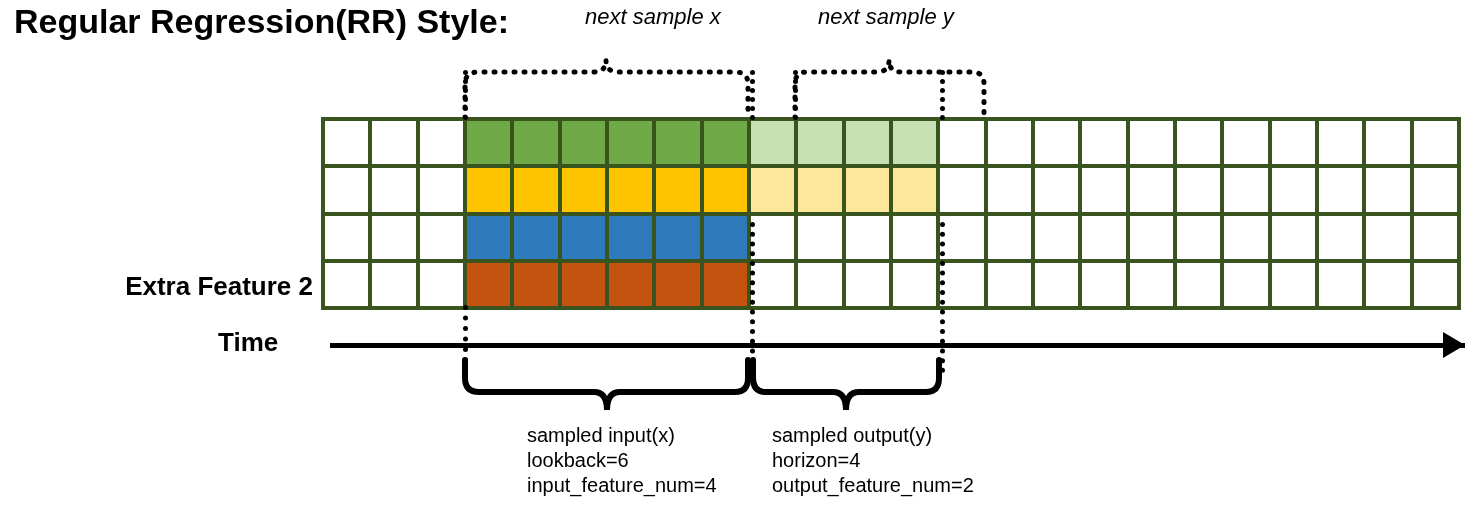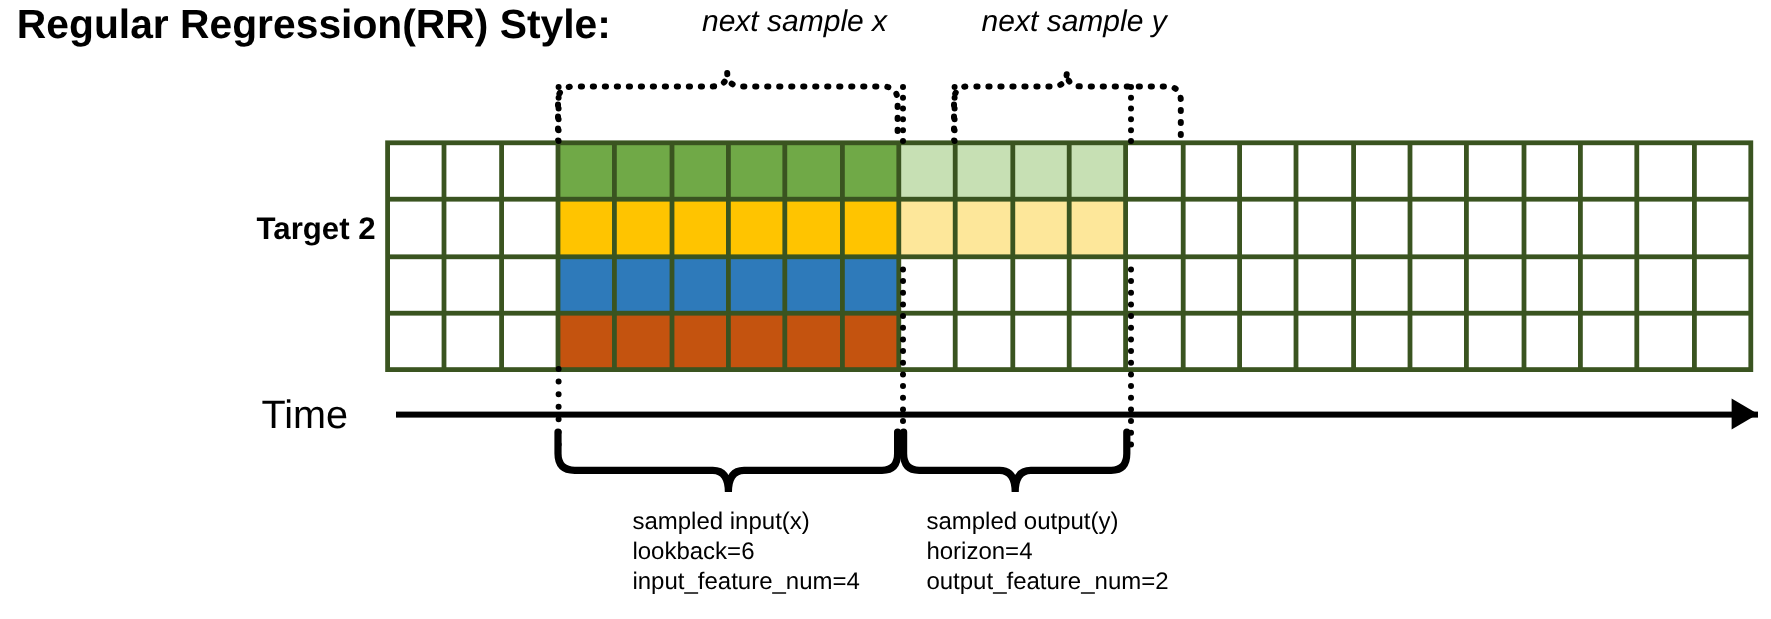--- a/index.html
+++ b/index.html
@@ -2,21 +2,21 @@
 <html><head>
 <meta charset="utf-8">
 <style>
   html,body{margin:0;padding:0;background:#ffffff;}
   body{width:1476px;height:516px;position:relative;overflow:hidden;
        font-family:"Liberation Sans",sans-serif;color:#000;}
 
   #title{position:absolute;left:14px;top:2px;font-size:34px;font-weight:bold;
          letter-spacing:0px;white-space:nowrap;}
 
-  .toplabel{position:absolute;font-size:25px;font-style:italic;white-space:nowrap;
+  .toplabel{position:absolute;font-size:22px;font-style:italic;white-space:nowrap;
             }
   #tl-x{left:585px;top:4px;width:150px;}
   #tl-y{left:818px;top:4px;width:150px;}
 
   
   #grid{position:absolute;left:321px;top:117px;width:1140px;height:193px;
         background:#3A5420;display:grid;
         grid-template-columns:repeat(24,1fr);
         grid-template-rows:repeat(4,1fr);
         gap:4px;padding:4px;box-sizing:border-box;}
@@ -28,21 +28,21 @@
   .c-green-l{background:#C7E0B4;}
   .c-yellow-l{background:#FDE79A;}
 
   
   .rowlabel{position:absolute;right:0;width:270px;text-align:right;
             font-size:26px;font-weight:bold;white-space:nowrap;}
   #rl-wrap{position:absolute;left:30px;top:117px;width:283px;height:193px;}
   #rl0{top:10px;}  #rl1{top:58px;} #rl2{top:106px;} #rl3{top:154px;}
 
   
-  #time-label{position:absolute;left:218px;top:327px;font-size:33px;font-weight:normal;}
+  #time-label{position:absolute;left:218px;top:327px;font-size:26px;font-weight:bold;}
   #time-line{position:absolute;left:330px;top:343px;width:1135px;height:5px;background:#000;}
   #time-arrow{position:absolute;left:1443px;top:332px;width:0;height:0;
               border-top:13px solid transparent;border-bottom:13px solid transparent;
               border-left:22px solid #000;}
 
   
   .vdot{position:absolute;width:0;border-left:5px dotted #000;}
   #vd1{left:463px;top:305px;height:68px;}
   #vd2{left:750px;top:222px;height:151px;}
   #vd3{left:940px;top:222px;height:151px;}
@@ -69,21 +69,21 @@
 <div class="toplabel" id="tl-y">next sample y</div>
 
 <svg id="svg-top" viewBox="0 0 1476 516" xmlns="http://www.w3.org/2000/svg">
 
   <path d="M 465 118 L 465 84 Q 465 72 479 72 L 594 72 Q 606 72 606 60 Q 606 72 618 72 L 735 72 Q 748 72 748 84 L 748 118" fill="none" stroke="#000" stroke-width="5" stroke-dasharray="1 9" stroke-linecap="round"></path>
 
   <path d="M 795 118 L 795 84 Q 795 72 807 72 L 877 72 Q 889 72 889 60 Q 889 72 901 72 L 972 72 Q 984 72 984 84 L 984 118" fill="none" stroke="#000" stroke-width="5" stroke-dasharray="1 9" stroke-linecap="round"></path>
 </svg>
 
 <div id="rl-wrap">
-  <div class="rowlabel" id="rl1">Target 2</div>
+  <div class="rowlabel" id="rl3">Extra Feature 2</div>
 </div>
 
 <div id="grid">
     <div class="cell"></div>
     <div class="cell"></div>
     <div class="cell"></div>
     <div class="cell c-green"></div>
     <div class="cell c-green"></div>
     <div class="cell c-green"></div>
     <div class="cell c-green"></div>

